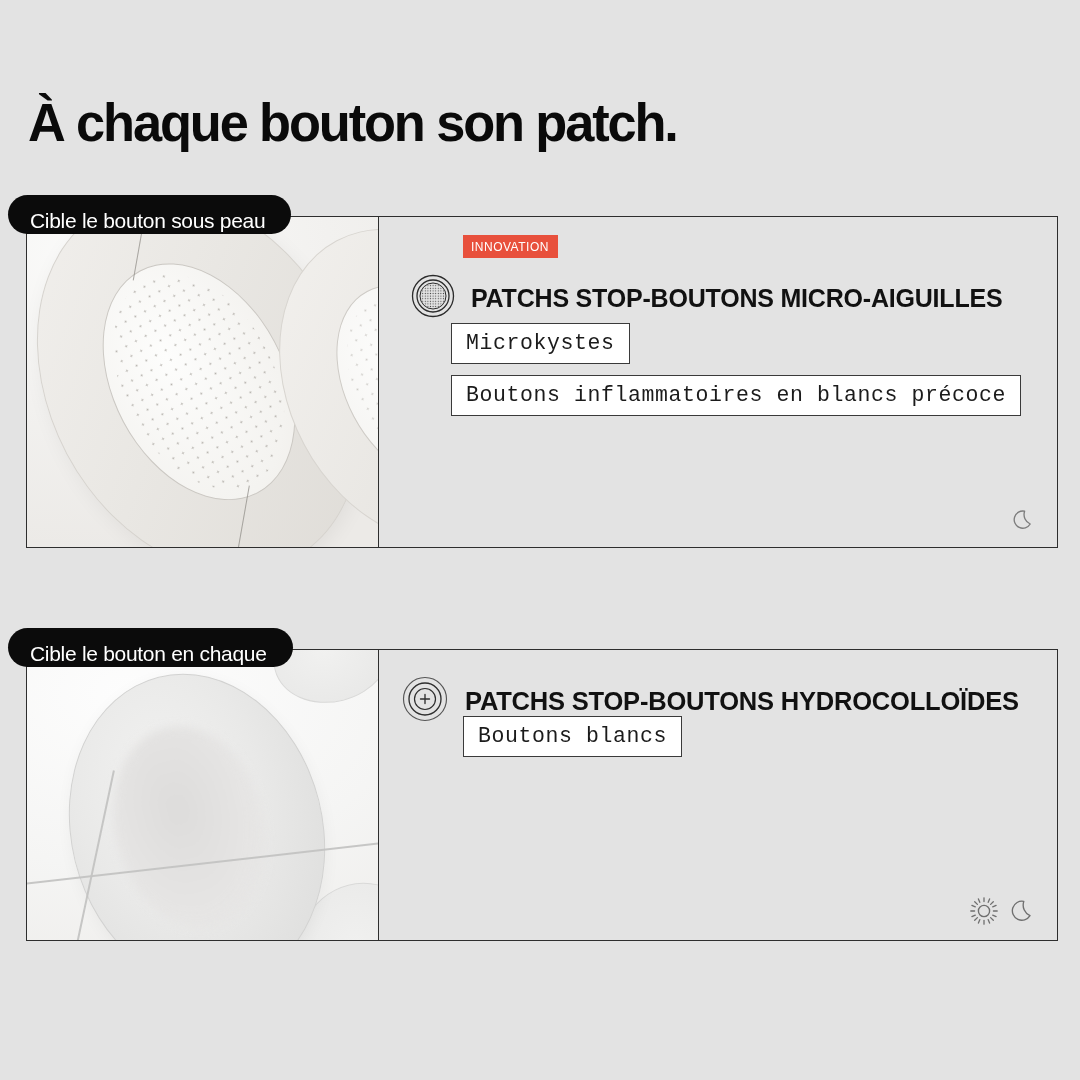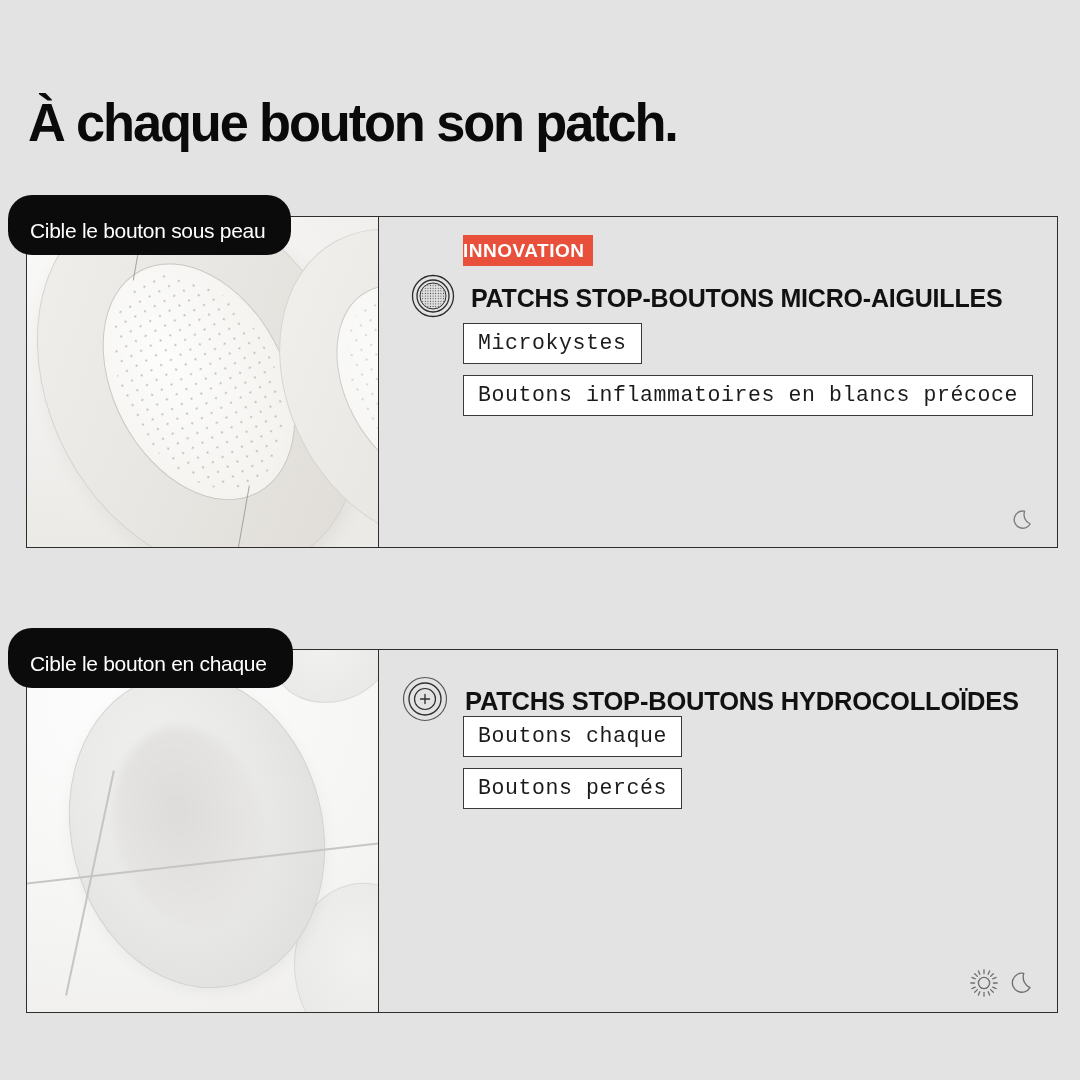--- a/index.html
+++ b/index.html
@@ -38,21 +38,21 @@
     left: 0;
     width: 1080px;
   }
   .section-1 { top: 195px; }
   .section-2 { top: 628px; }
 
   .pill {
     position: absolute;
     left: 8px;
     top: 0;
-    height: 60px;
+    height: 39px;
     background: #0b0b0b;
     color: #ffffff;
     border-radius: 24px;
     display: flex;
     align-items: center;
     padding: 12px 26px 0 22px;
     font-size: 21px;
     font-weight: 400;
     letter-spacing: -0.3px;
     z-index: 5;
@@ -62,21 +62,21 @@
   .card {
     position: absolute;
     left: 26px;
     top: 21px;
     width: 1032px;
     height: 332px;
     border: 1.4px solid #2e2e2e;
     display: flex;
     background: #e3e3e3;
   }
-  .card-2 { height: 364px; }
+  .card-2 { height: 292px; }
 
   
   .media {
     width: 352px;
     height: 100%;
     border-right: 1.4px solid #2e2e2e;
     position: relative;
     overflow: hidden;
     background: #f6f6f4;
     flex: 0 0 352px;
@@ -222,24 +222,24 @@
     position: relative;
     padding: 0;
   }
 
   .badge {
     position: absolute;
     left: 84px;
     top: 18px;
     background: #e8503c;
     color: #ffffff;
-    font-size: 19px;
-    font-weight: 700;
+    font-size: 12px;
+    font-weight: 400;
     letter-spacing: 0.5px;
-    padding: 5px 9px 4px 0;
+    padding: 5px 9px 4px 8px;
   }
 
   .head-row {
     position: absolute;
     display: flex;
     align-items: center;
     gap: 16px;
   }
   .head-row-1 { left: 32px; top: 57px; }
   .head-row-2 { left: 22px; top: 25px; }
@@ -255,21 +255,21 @@
   }
   .prod-title-2 { font-size: 25.5px; }
 
   .tags {
     position: absolute;
     display: flex;
     flex-direction: column;
     align-items: flex-start;
     gap: 11px;
   }
-  .tags-1 { left: 84px; top: 106px; }
+  .tags-1 { left: 72px; top: 106px; }
   .tags-2 { left: 84px; top: 66px; }
 
   .tag {
     border: 1.3px solid #3a3a3a;
     background: #ffffff;
     color: #1b1b1b;
     font-family: "Liberation Mono", "DejaVu Sans Mono", monospace;
     font-size: 21.5px;
     letter-spacing: 0.6px;
     padding: 7px 14px 8px 14px;
@@ -380,22 +380,21 @@
             <circle cx="24" cy="24" r="21.5" fill="none" stroke="#555555" stroke-width="1.15"></circle>
             <circle cx="24" cy="24" r="16" fill="none" stroke="#2e2e2e" stroke-width="1.35"></circle>
             <circle cx="24" cy="24" r="10.5" fill="none" stroke="#2e2e2e" stroke-width="1.2"></circle>
             <path d="M24 19.5 V28.5 M19.5 24 H28.5" stroke="#2e2e2e" stroke-width="1.35" stroke-linecap="round"></path>
           </svg>
         </span>
         <span class="prod-title prod-title-2">PATCHS STOP-BOUTONS HYDROCOLLOÏDES</span>
       </div>
 
       <div class="tags tags-2">
-        <span class="tag">Boutons chaque</span>
-        <span class="tag">Boutons percés</span>
+        <span class="tag">Boutons blancs</span>
       </div>
 
       <div class="time-icons">
         <span>
           <svg width="30" height="30" viewBox="0 0 30 30">
             <circle cx="15" cy="15" r="5.6" fill="none" stroke="#6f6f6f" stroke-width="1.35"></circle>
             <g stroke="#6f6f6f" stroke-width="1.3" stroke-linecap="round">
               <path d="M15 1.8 V5.6"></path>
                 <path d="M15 24.4 V28.2"></path>
               <path d="M1.8 15 H5.6"></path>

